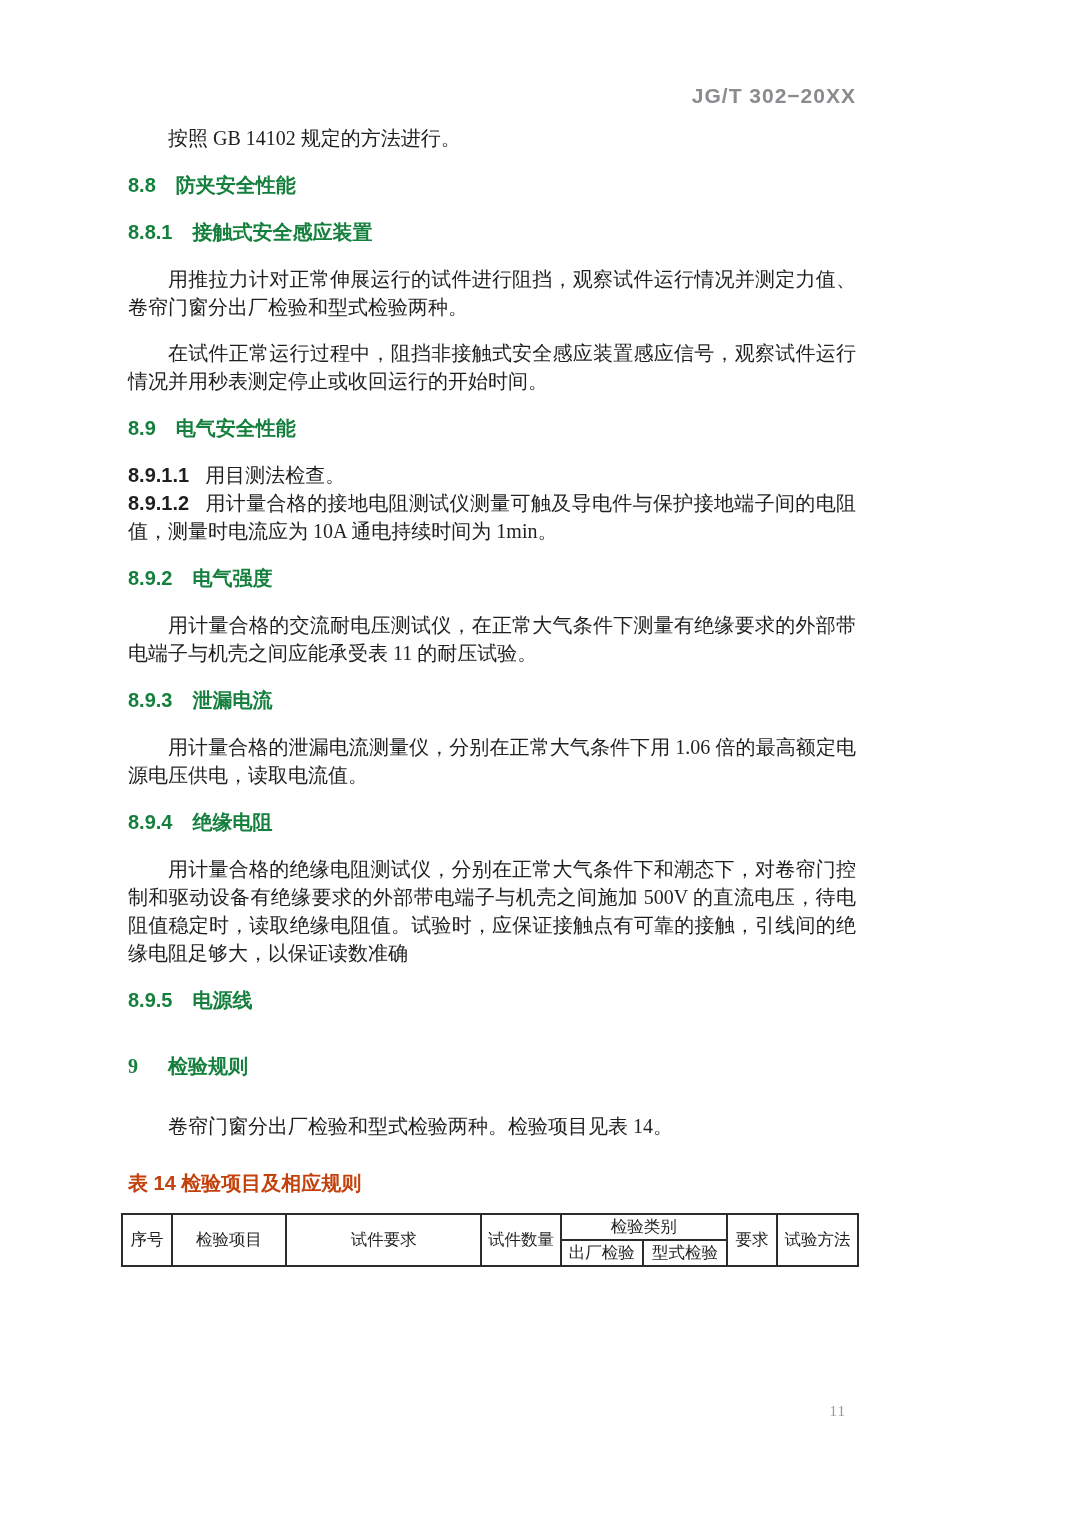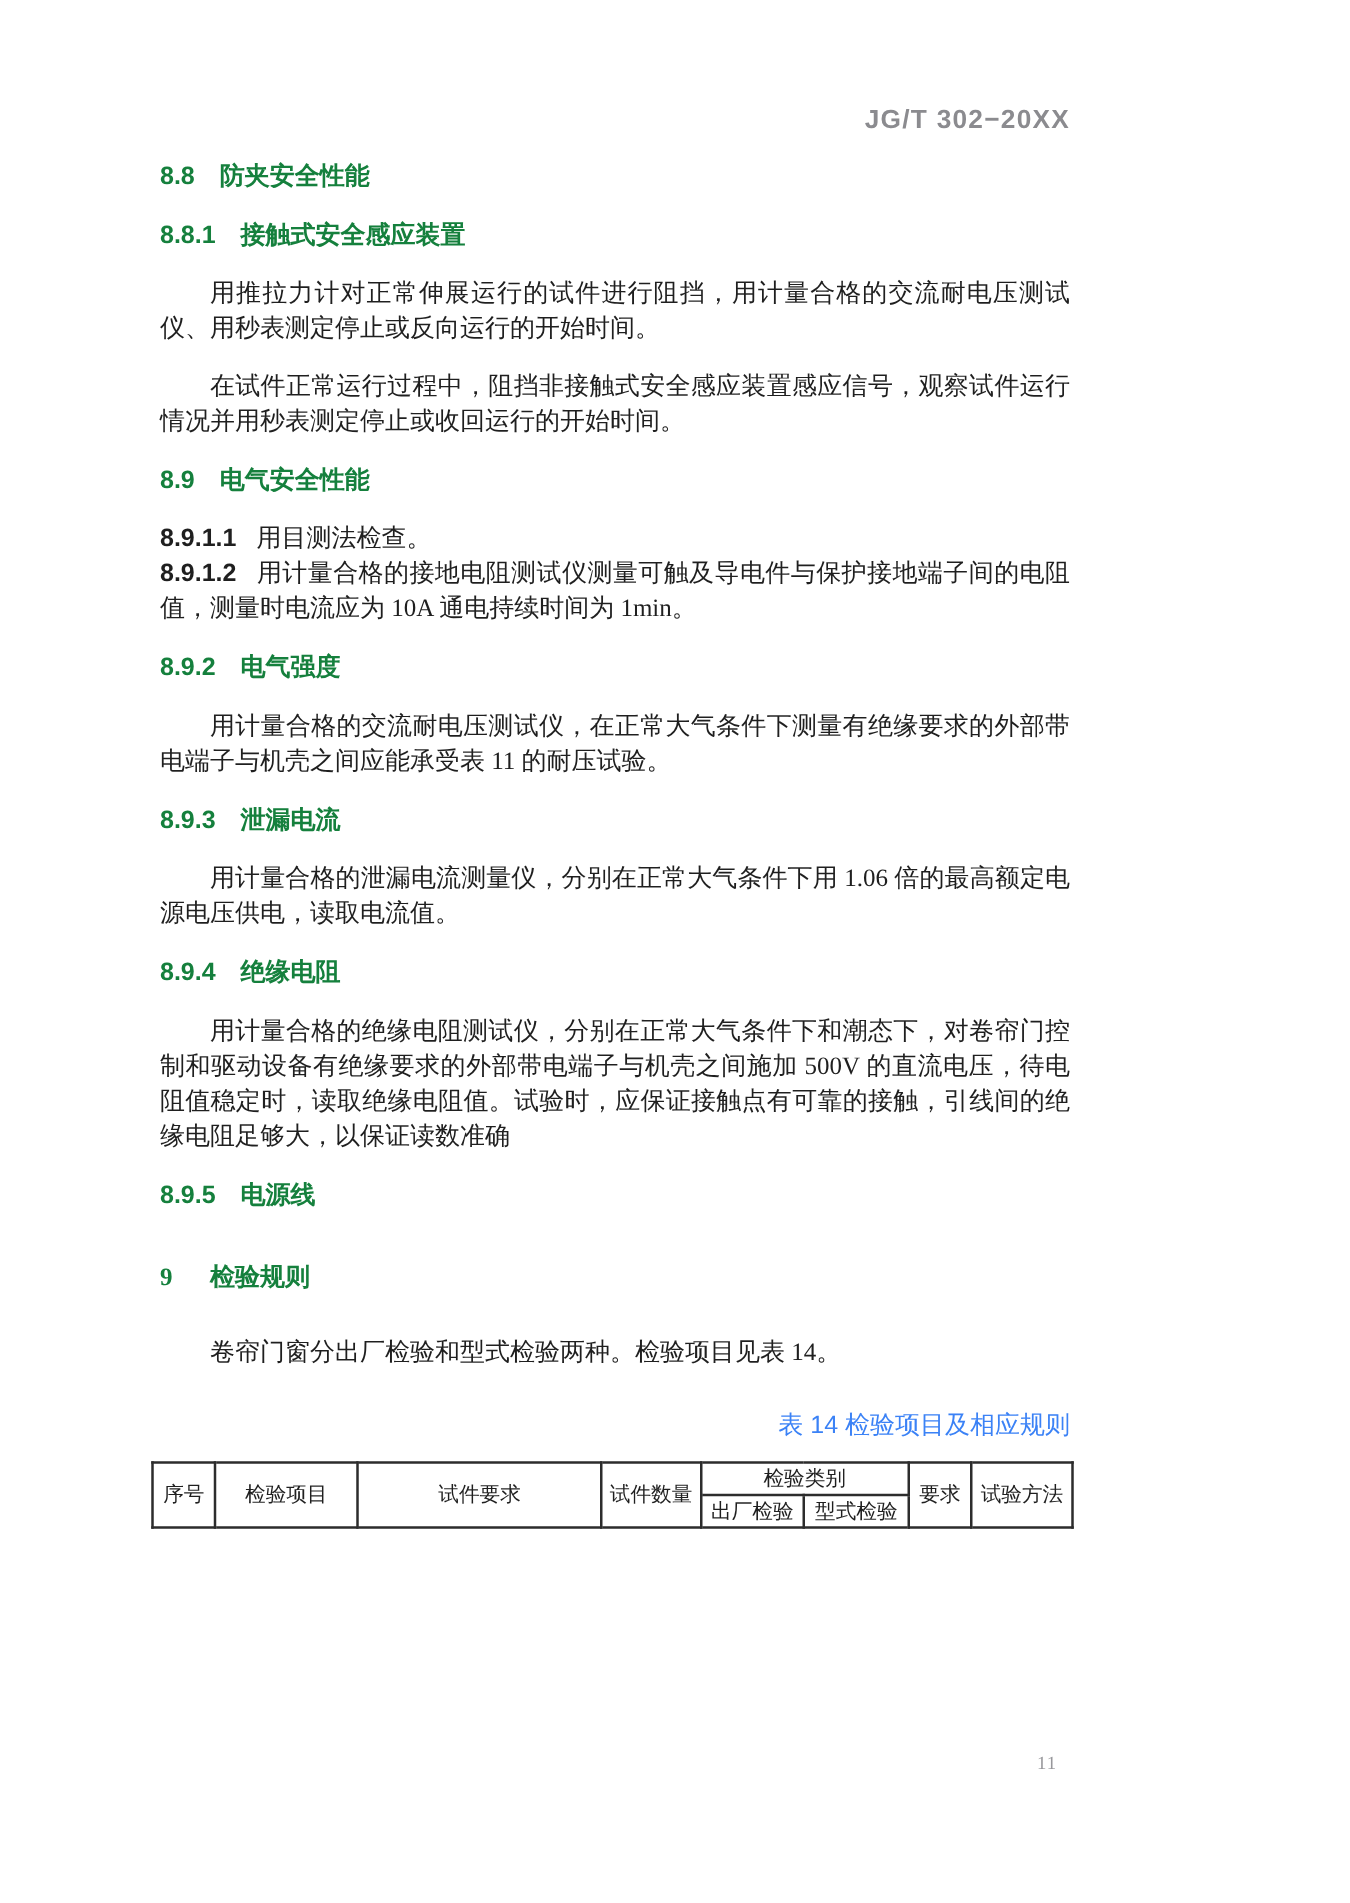--- a/index.html
+++ b/index.html
@@ -57,25 +57,25 @@
     margin-right: 16px;
   }
   .formula {
     font-family: "DejaVu Serif", serif;
     font-style: italic;
     margin-right: 6px;
   }
   .formula sup { font-size: 0.72em; }
   .table-caption {
     font-family: "Liberation Sans", sans-serif;
-    font-weight: normal;
-    font-size: 20px;
-    text-align: right;
+    font-weight: bold;
+    font-size: 20px;
+    text-align: left;
     margin: 30px 0 16px 0;
-    color: #3b82f6;
+    color: #c2410c;
   }
   table.spec-table {
     width: calc(100% + 10px);
     margin-left: -7px;
     border-collapse: collapse;
     table-layout: fixed;
     font-size: 16.5px;
     font-family: Liberation Mono, monospace;
   }
   table.spec-table th {
@@ -97,30 +97,31 @@
   }
 </style>
 </head>
 <body>
 
 <div class="page">
   <div class="content">
 
     <div class="doc-code">JG/T 302−20XX</div>
 
+    <p class="body-para" style="margin-top:16px">按照 GB 14102 规定的方法进行。</p>
 
     <div class="heading">
       <span class="hnum">8.8</span><span>防夹安全性能</span>
     </div>
 
     <div class="heading">
       <span class="hnum">8.8.1</span><span>接触式安全感应装置</span>
     </div>
 
-    <p class="body-para">用推拉力计对正常伸展运行的试件进行阻挡，用计量合格的交流耐电压测试仪、用秒表测定停止或反向运行的开始时间。</p>
+    <p class="body-para">用推拉力计对正常伸展运行的试件进行阻挡，观察试件运行情况并测定力值、卷帘门窗分出厂检验和型式检验两种。</p>
 
 
     <p class="body-para">在试件正常运行过程中，阻挡非接触式安全感应装置感应信号，观察试件运行情况并用秒表测定停止或收回运行的开始时间。</p>
 
     <div class="heading">
       <span class="hnum">8.9</span><span>电气安全性能</span>
     </div>
 
 
     <div class="clause-group">

